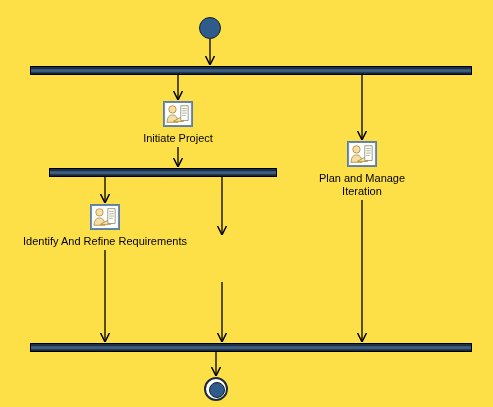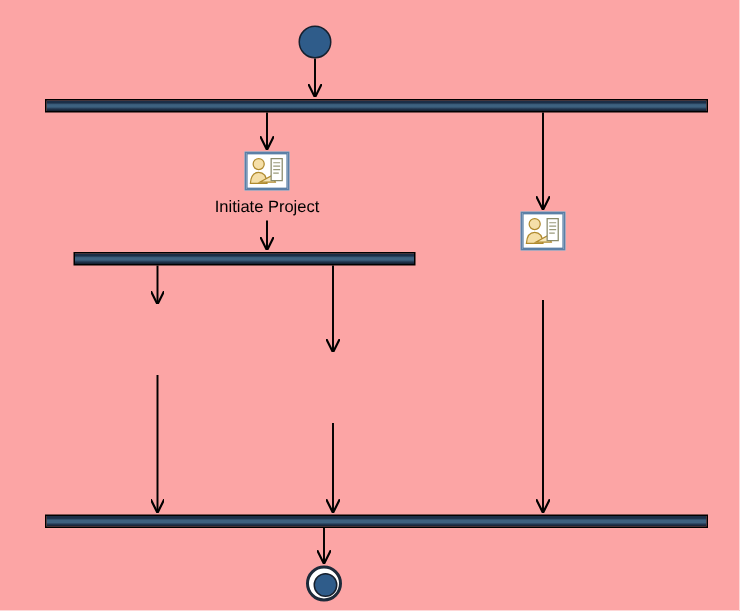--- a/index.html
+++ b/index.html
@@ -8,21 +8,21 @@
     padding: 0;
     background: #ffffff;
   }
   body {
     font-family: "Liberation Sans", sans-serif;
   }
   #canvas {
     position: relative;
     width: 493px;
     height: 407px;
-    background: #fca5a5;
+    background: #fde047;
     overflow: hidden;
   }
   #wires {
     position: absolute;
     left: 0;
     top: 0;
     width: 493px;
     height: 407px;
     pointer-events: none;
   }
@@ -156,19 +156,32 @@
 
   <div class="activity" style="left:282px; top:141px; width:160px;">
     <svg class="activity-icon" viewBox="0 0 30 26">
       <rect x="0.5" y="0.5" width="29" height="25" fill="#ffffff" stroke="#5b7fa6"></rect>
       <circle cx="9" cy="8" r="4" fill="#f5dfa8" stroke="#b08a2e" stroke-width="0.9"></circle>
       <path d="M 3 22 Q 3.5 14 9 14 Q 14.5 14 15 22 Z" fill="#f5dfa8" stroke="#b08a2e" stroke-width="0.9"></path>
       <path d="M 10 21 L 19 16 L 21 21 Z" fill="#f7e6bb" stroke="#b08a2e" stroke-width="0.9"></path>
       <path d="M 18 4 L 26 4 L 26 20 L 18 20 Z" fill="#ffffff" stroke="#8a8a6a" stroke-width="0.9"></path>
       <path d="M 19.5 7 h 5 M 19.5 9.5 h 5 M 19.5 12 h 5 M 19.5 14.5 h 4" stroke="#9a9a7a" stroke-width="0.8"></path>
     </svg>
+    <div class="activity-label">Plan and Manage
+Iteration</div>
   </div>
 
+  <div class="activity" style="left:5px; top:204px; width:200px;">
+    <svg class="activity-icon" viewBox="0 0 30 26">
+      <rect x="0.5" y="0.5" width="29" height="25" fill="#ffffff" stroke="#5b7fa6"></rect>
+      <circle cx="9" cy="8" r="4" fill="#f5dfa8" stroke="#b08a2e" stroke-width="0.9"></circle>
+      <path d="M 3 22 Q 3.5 14 9 14 Q 14.5 14 15 22 Z" fill="#f5dfa8" stroke="#b08a2e" stroke-width="0.9"></path>
+      <path d="M 10 21 L 19 16 L 21 21 Z" fill="#f7e6bb" stroke="#b08a2e" stroke-width="0.9"></path>
+      <path d="M 18 4 L 26 4 L 26 20 L 18 20 Z" fill="#ffffff" stroke="#8a8a6a" stroke-width="0.9"></path>
+      <path d="M 19.5 7 h 5 M 19.5 9.5 h 5 M 19.5 12 h 5 M 19.5 14.5 h 4" stroke="#9a9a7a" stroke-width="0.8"></path>
+    </svg>
+    <div class="activity-label">Identify And Refine Requirements</div>
+  </div>
 
 
   <div class="end-node" style="left:204px; top:377px;"></div>
 
 </div>
 
 </body></html>

